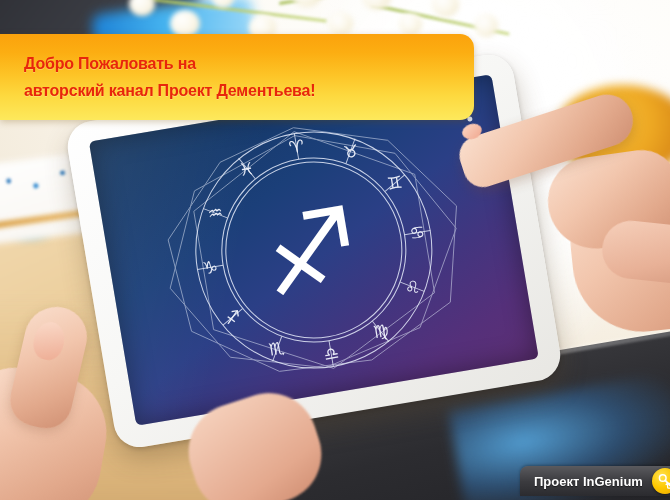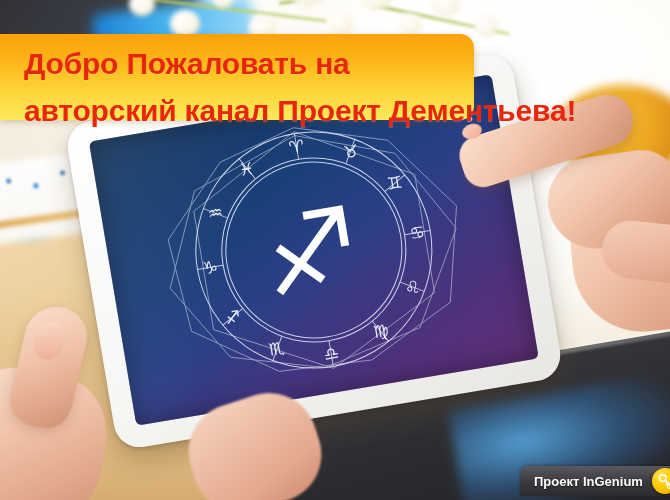--- a/index.html
+++ b/index.html
@@ -255,26 +255,25 @@
     display:flex;
     flex-direction:column;
     justify-content:center;
     padding-left:24px;
     box-sizing:border-box;
     z-index:20;
   }
   #welcome-banner .line{
     color:#e8260b;
     font-weight:bold;
-    font-size:30px;
+    font-size:16px;
     line-height:27px;
     letter-spacing:-.2px;
     white-space:nowrap;
     text-shadow:0 1px 0 rgba(255,255,255,.22);
-    margin-top:20px;
   }
 
   
   #watermark{
     position:absolute;
     left:520px;top:466px;
     height:30px;
     display:flex;align-items:center;
     padding:0 4px 0 14px;
     gap:9px;

